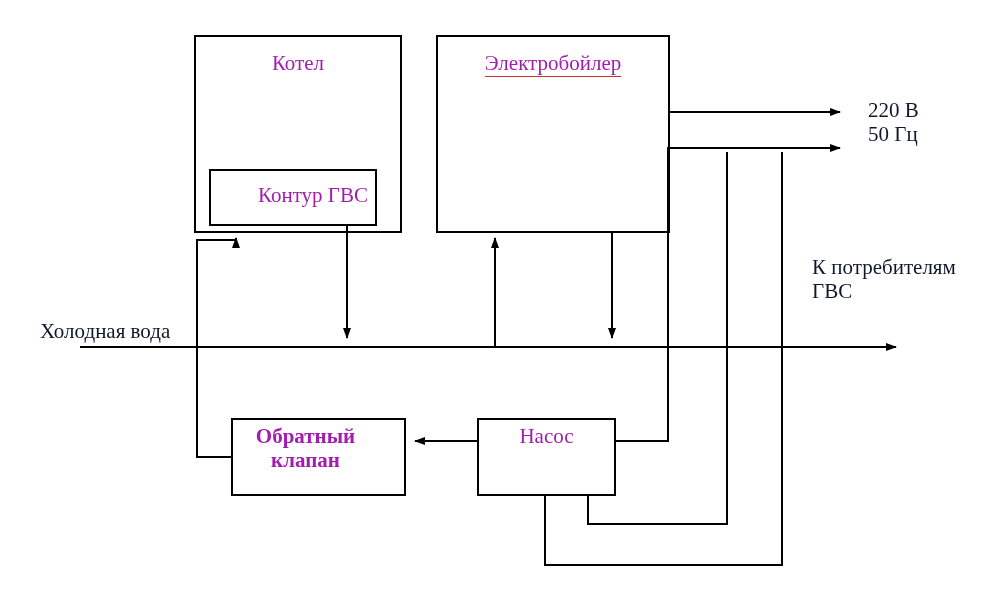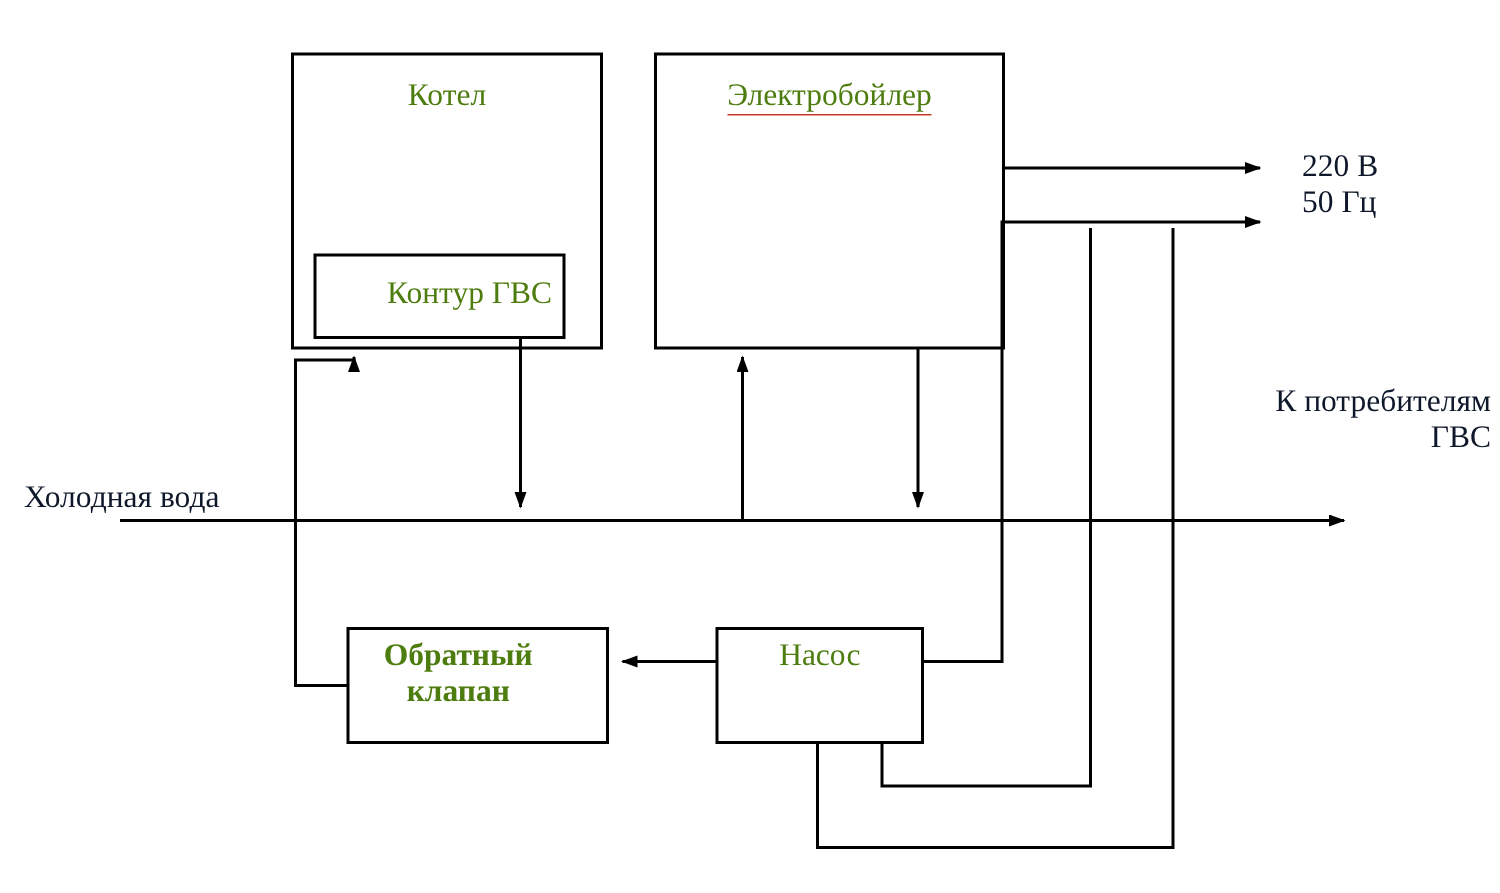--- a/index.html
+++ b/index.html
@@ -20,41 +20,41 @@
   #diagram-svg {
     position: absolute;
     left: 0;
     top: 0;
     width: 1000px;
     height: 595px;
   }
   .box-label {
     position: absolute;
     text-align: center;
-    color: #4d7c0f;
+    color: #a21caf;
     font-size: 21px;
     line-height: 1.12;
     white-space: pre-line;
     pointer-events: none;
   }
   .free-label {
     position: absolute;
     color: #0f172a;
     font-size: 21px;
     line-height: 1.15;
     white-space: pre-line;
   }
   .lbl-boiler      { left: 195px; top: 52px;  width: 206px; }
   .lbl-eboiler     { left: 437px; top: 52px;  width: 232px; }
   .lbl-dhw-circuit { left: 210px; top: 184px; width: 166px; padding-left: 20px; }
   .lbl-check-valve { left: 232px; top: 425px; width: 147px; font-weight: bold; }
   .lbl-pump        { left: 478px; top: 425px; width: 137px; }
-  .lbl-cold-water  { left: 16px;  top: 319px; }
+  .lbl-cold-water  { left: 40px;  top: 319px; }
   .lbl-power       { left: 868px; top: 98px;  text-align: left; }
-  .lbl-consumers   { left: 812px; top: 255px; text-align: right; width: 182px; }
+  .lbl-consumers   { left: 812px; top: 255px; text-align: left; width: 182px; }
   .underline-red {
     border-bottom: 1px solid #c0392b;
     padding-bottom: 1px;
   }
 </style>
 </head>
 <body>
 
 <div id="diagram-root">
 

